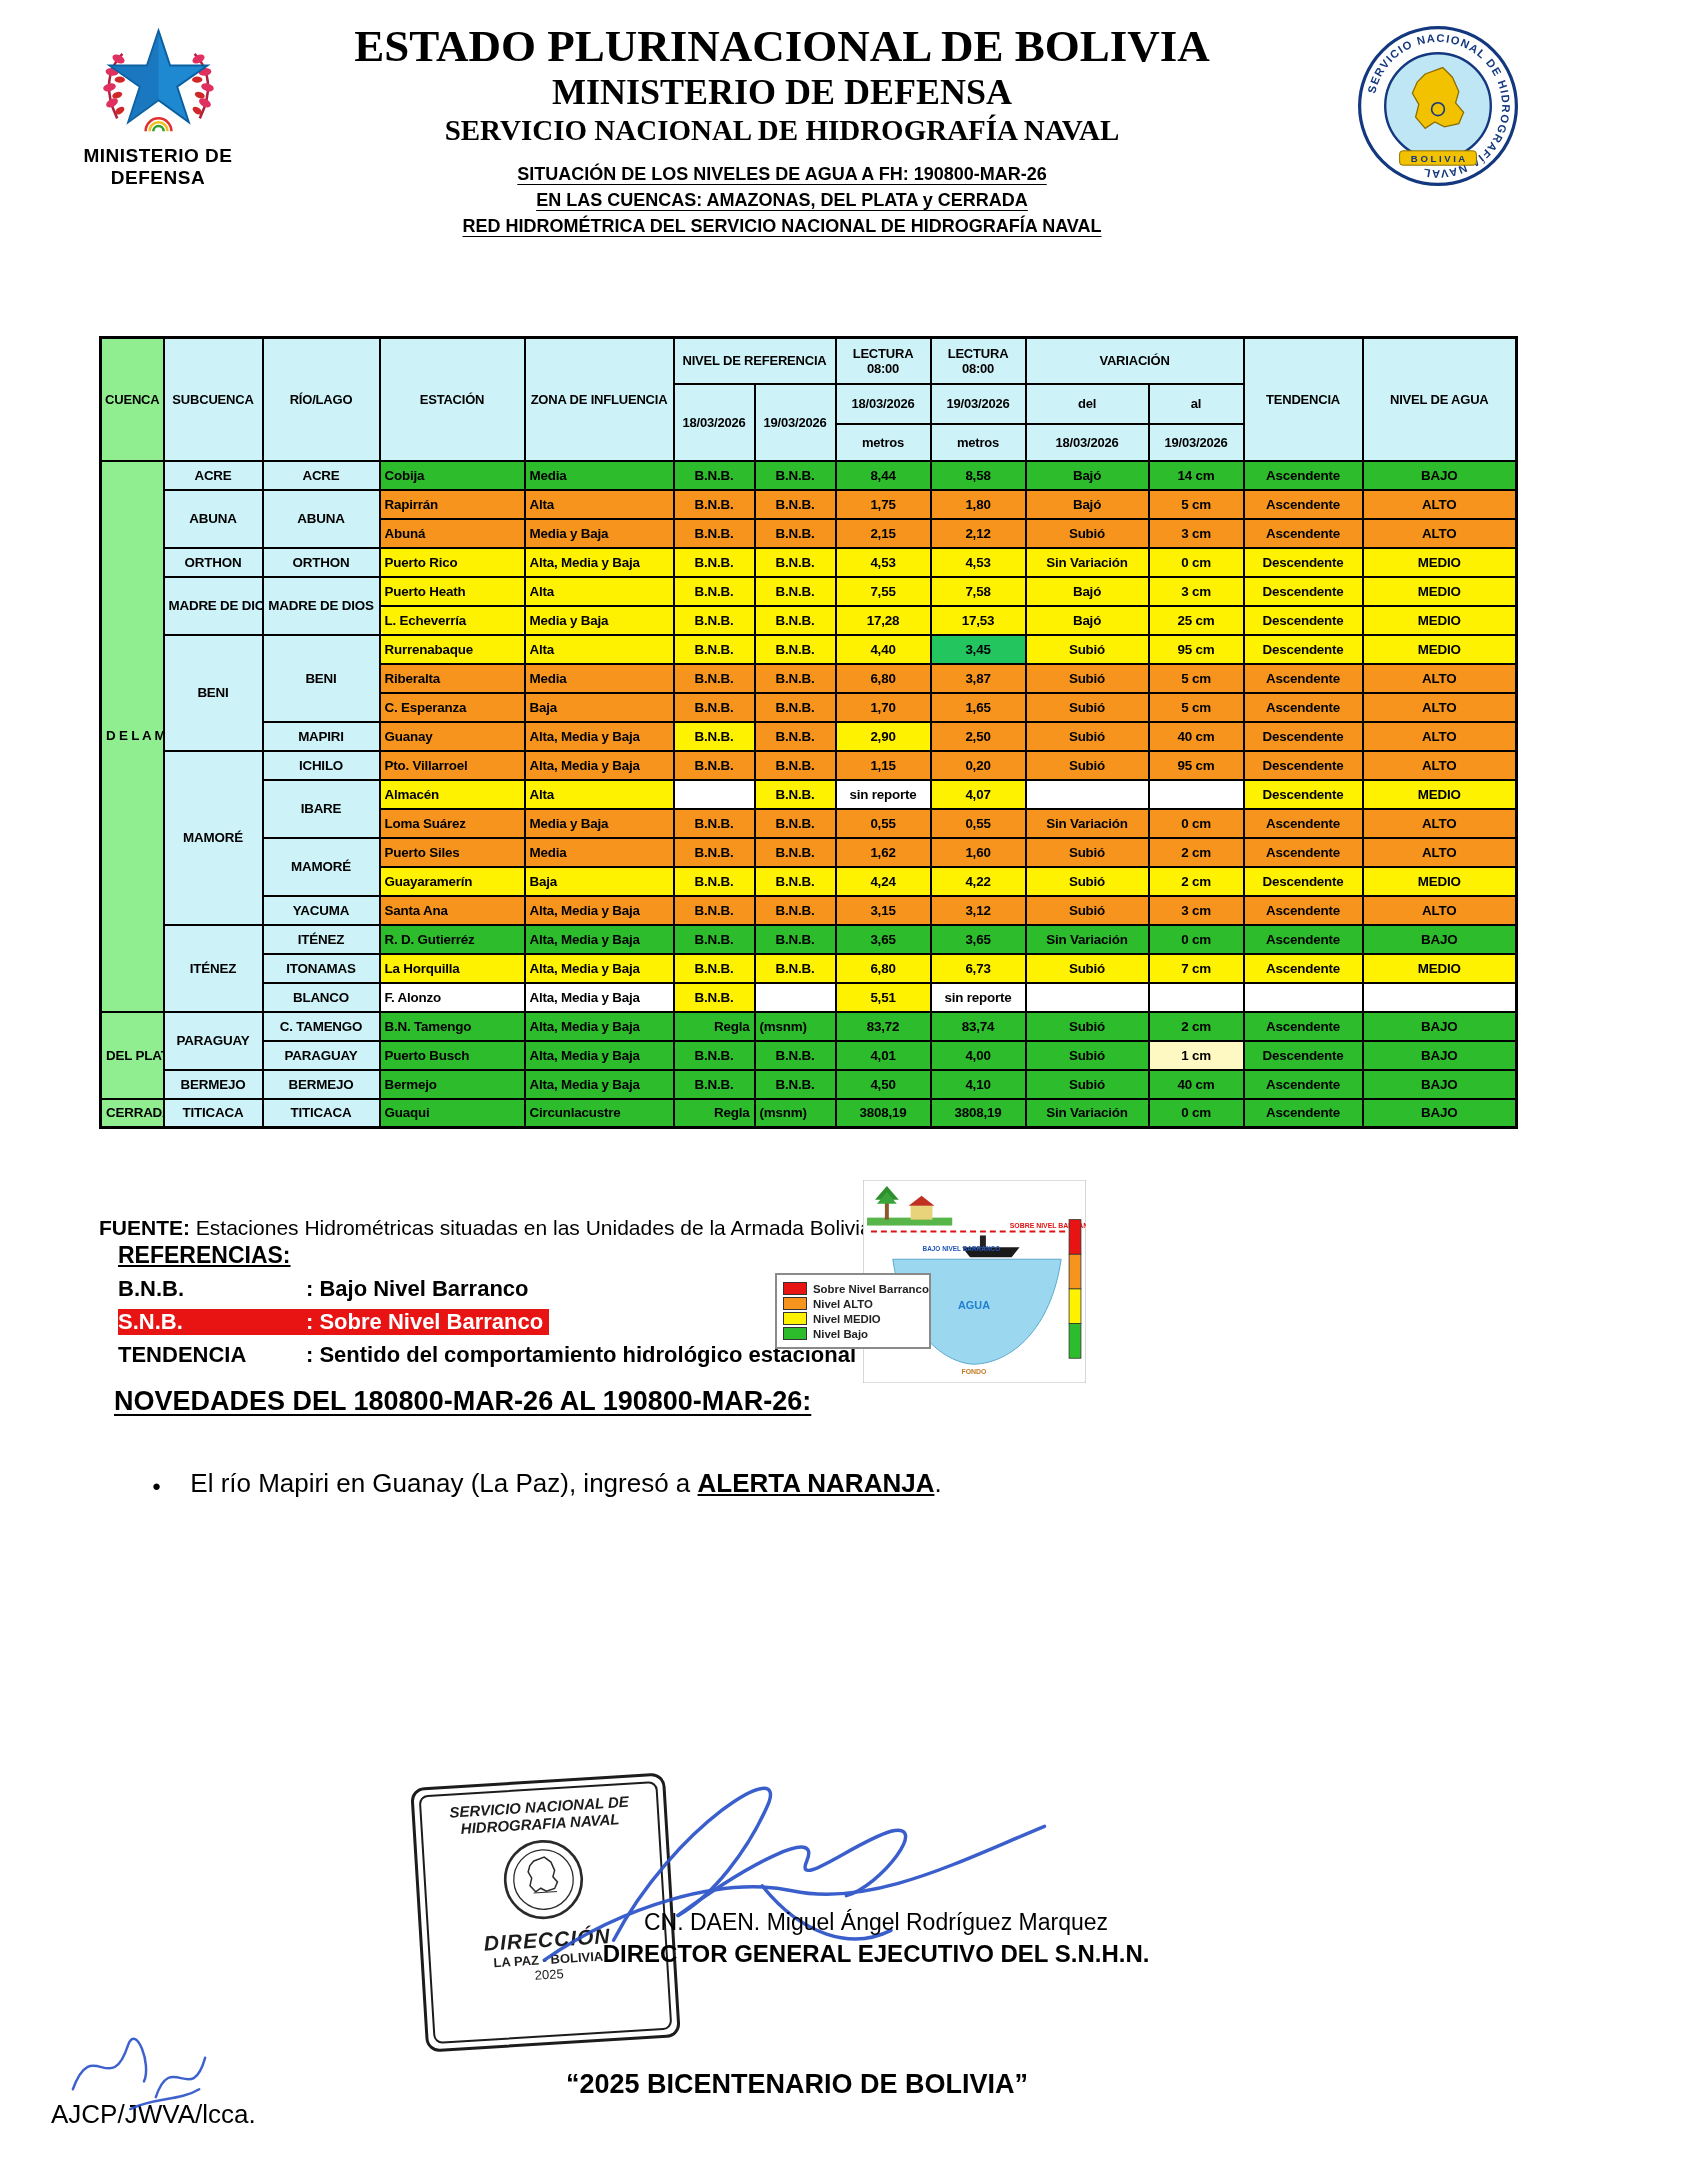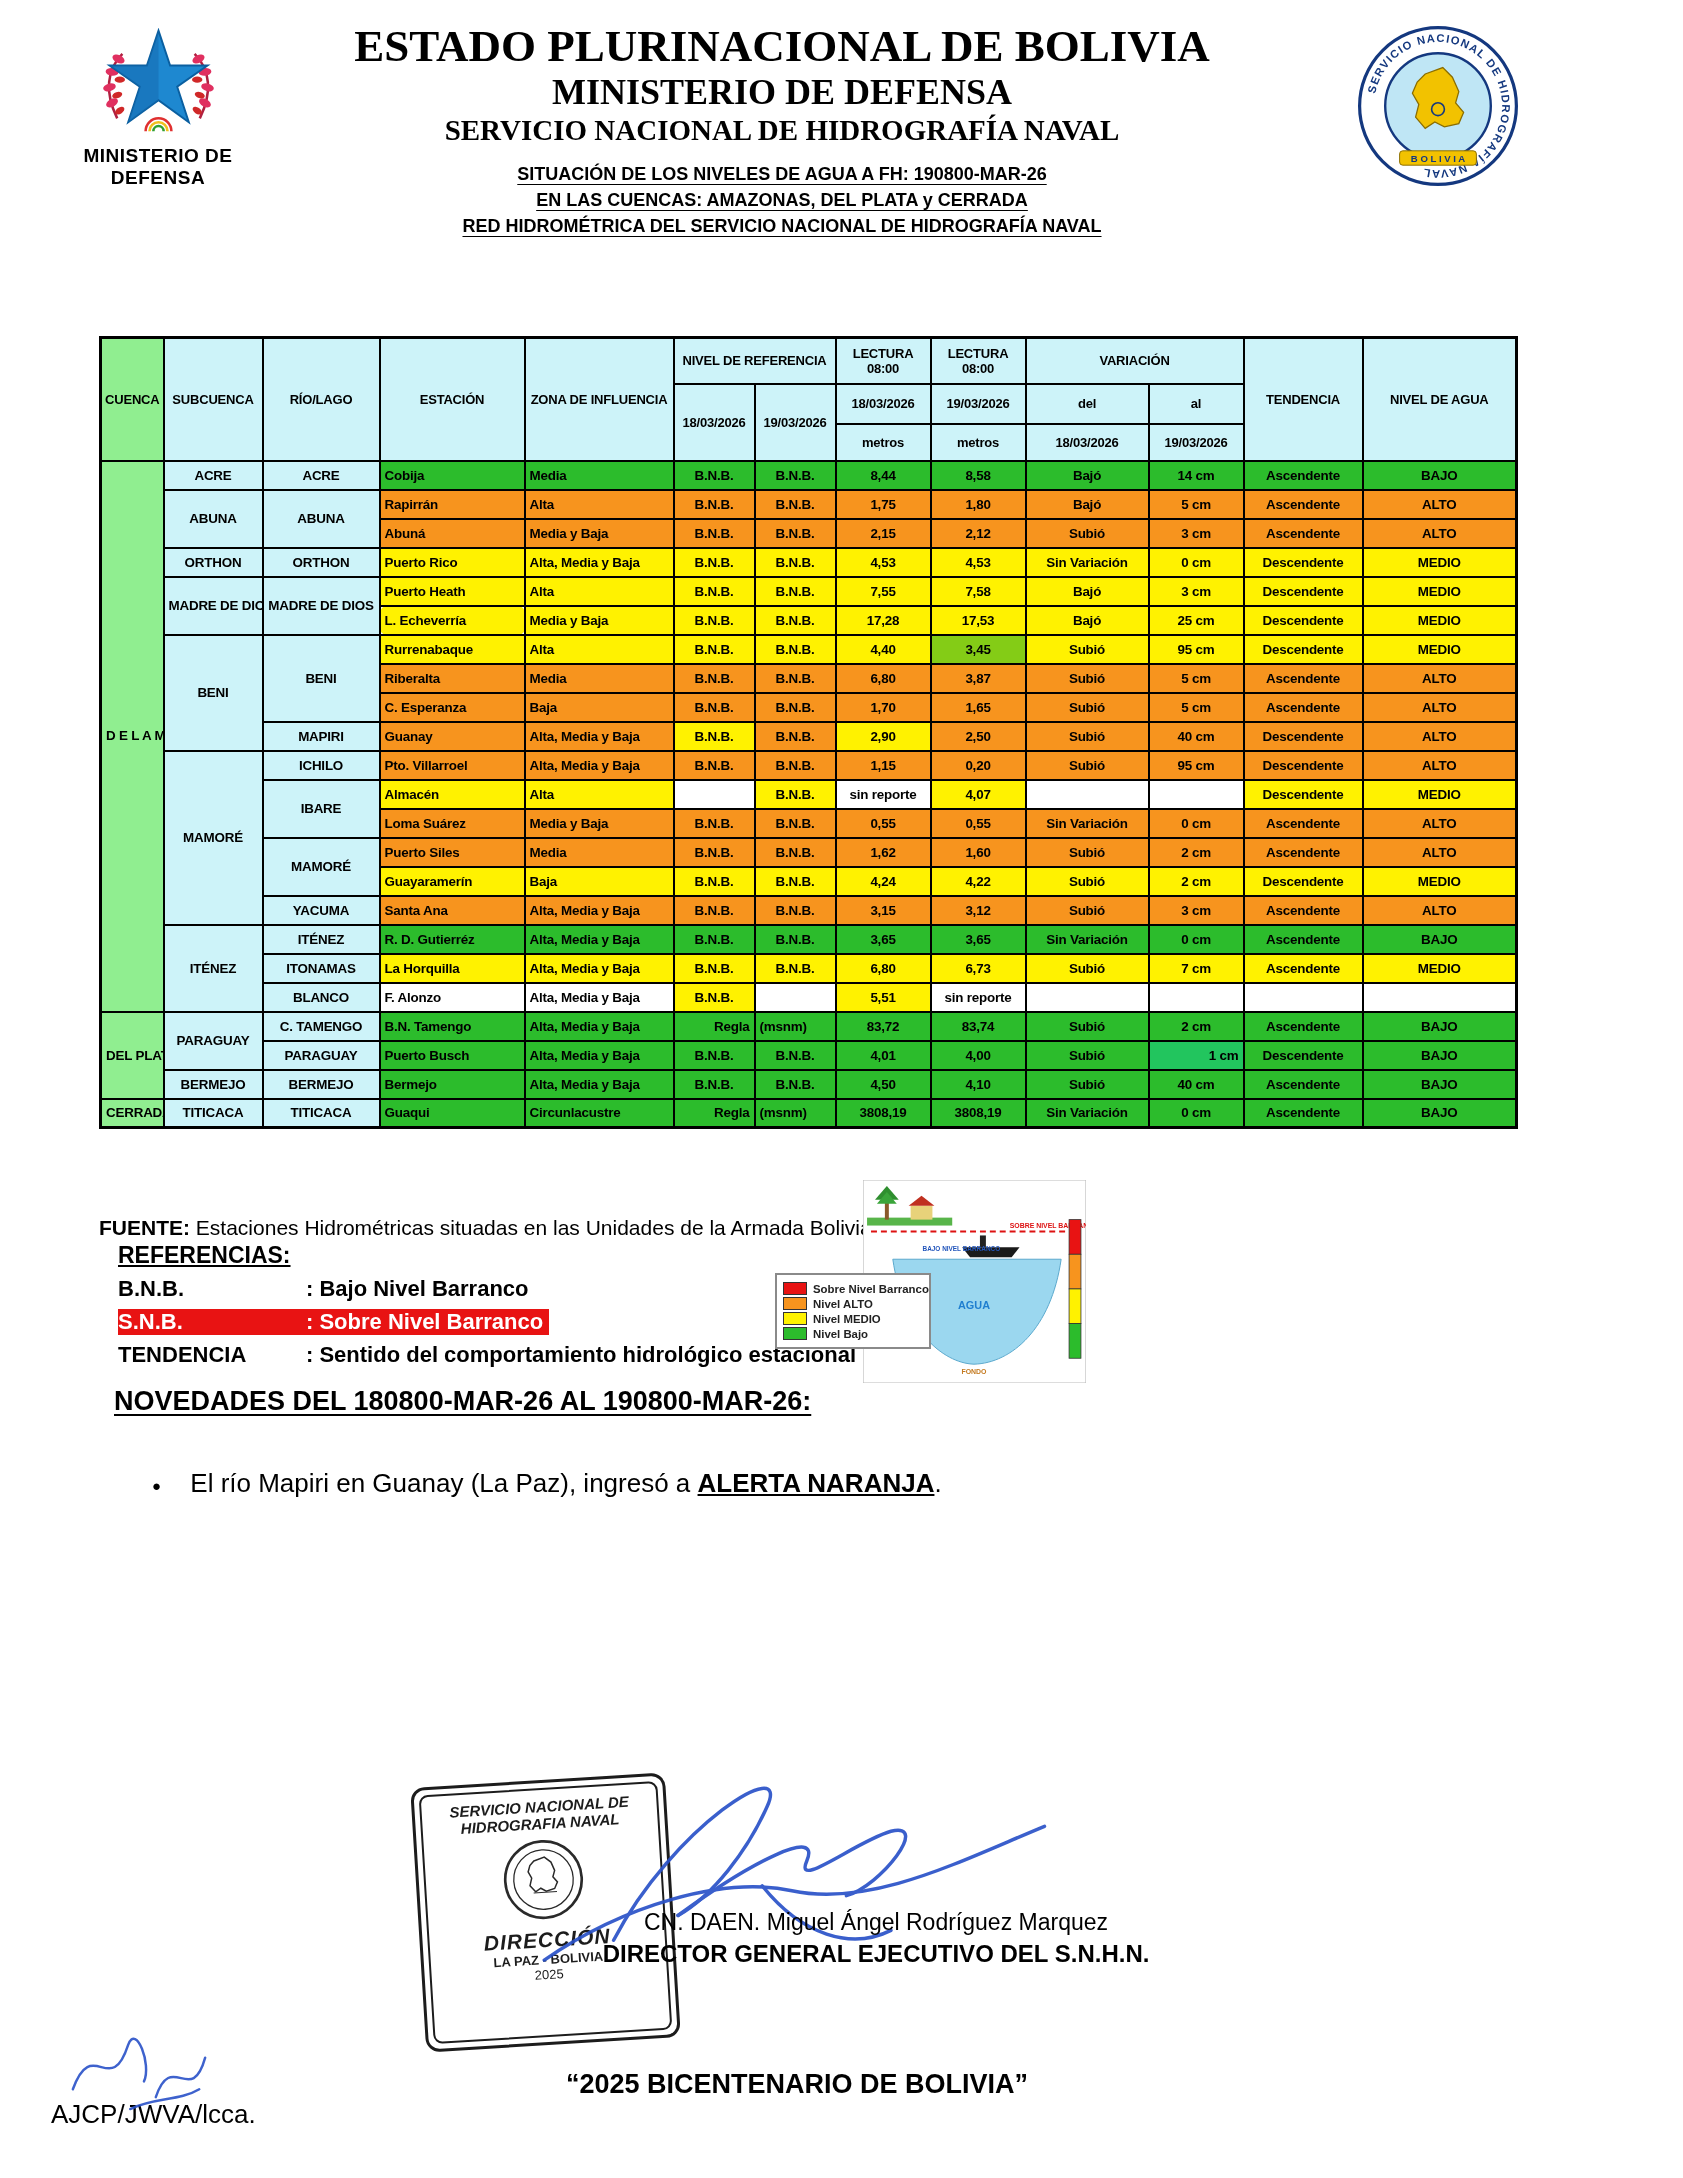--- a/index.html
+++ b/index.html
@@ -289,21 +289,21 @@
           <td class="st" style="background: rgb(255, 242, 0);">MEDIO</td>
         </tr>
         <tr>
           <td class="subc" rowspan="4">BENI</td>
           <td class="subc" rowspan="3">BENI</td>
           <td class="st ta-l" style="background: rgb(255, 242, 0);">Rurrenabaque</td>
           <td class="st ta-l" style="background: rgb(255, 242, 0);">Alta</td>
           <td class="st" style="background: rgb(255, 242, 0);">B.N.B.</td>
           <td class="st" style="background: rgb(255, 242, 0);">B.N.B.</td>
           <td class="st" style="background: rgb(255, 242, 0);">4,40</td>
-          <td class="st" style="background: #84cc16;">3,45</td>
+          <td class="st" style="background: #22c55e;">3,45</td>
           <td class="st" style="background: rgb(255, 242, 0);">Subió</td>
           <td class="st" style="background: rgb(255, 242, 0);">95 cm</td>
           <td class="st" style="background: rgb(255, 242, 0);">Descendente</td>
           <td class="st" style="background: rgb(255, 242, 0);">MEDIO</td>
         </tr>
         <tr>
           <td class="st ta-l" style="background: rgb(247, 148, 30);">Riberalta</td>
           <td class="st ta-l" style="background: rgb(247, 148, 30);">Media</td>
           <td class="st" style="background: rgb(247, 148, 30);">B.N.B.</td>
           <td class="st" style="background: rgb(247, 148, 30);">B.N.B.</td>
@@ -473,21 +473,21 @@
         </tr>
         <tr>
           <td class="subc">PARAGUAY</td>
           <td class="st ta-l" style="background: rgb(44, 188, 44);">Puerto Busch</td>
           <td class="st ta-l" style="background: rgb(44, 188, 44);">Alta, Media y Baja</td>
           <td class="st" style="background: rgb(44, 188, 44);">B.N.B.</td>
           <td class="st" style="background: rgb(44, 188, 44);">B.N.B.</td>
           <td class="st" style="background: rgb(44, 188, 44);">4,01</td>
           <td class="st" style="background: rgb(44, 188, 44);">4,00</td>
           <td class="st" style="background: rgb(44, 188, 44);">Subió</td>
-          <td class="st" style="background: #22c55e; text-align: right;">1 cm</td>
+          <td class="st" style="background: #fef9c3;">1 cm</td>
           <td class="st" style="background: rgb(44, 188, 44);">Descendente</td>
           <td class="st" style="background: rgb(44, 188, 44);">BAJO</td>
         </tr>
         <tr>
           <td class="subc">BERMEJO</td>
           <td class="subc">BERMEJO</td>
           <td class="st ta-l" style="background: rgb(44, 188, 44);">Bermejo</td>
           <td class="st ta-l" style="background: rgb(44, 188, 44);">Alta, Media y Baja</td>
           <td class="st" style="background: rgb(44, 188, 44);">B.N.B.</td>
           <td class="st" style="background: rgb(44, 188, 44);">B.N.B.</td>

